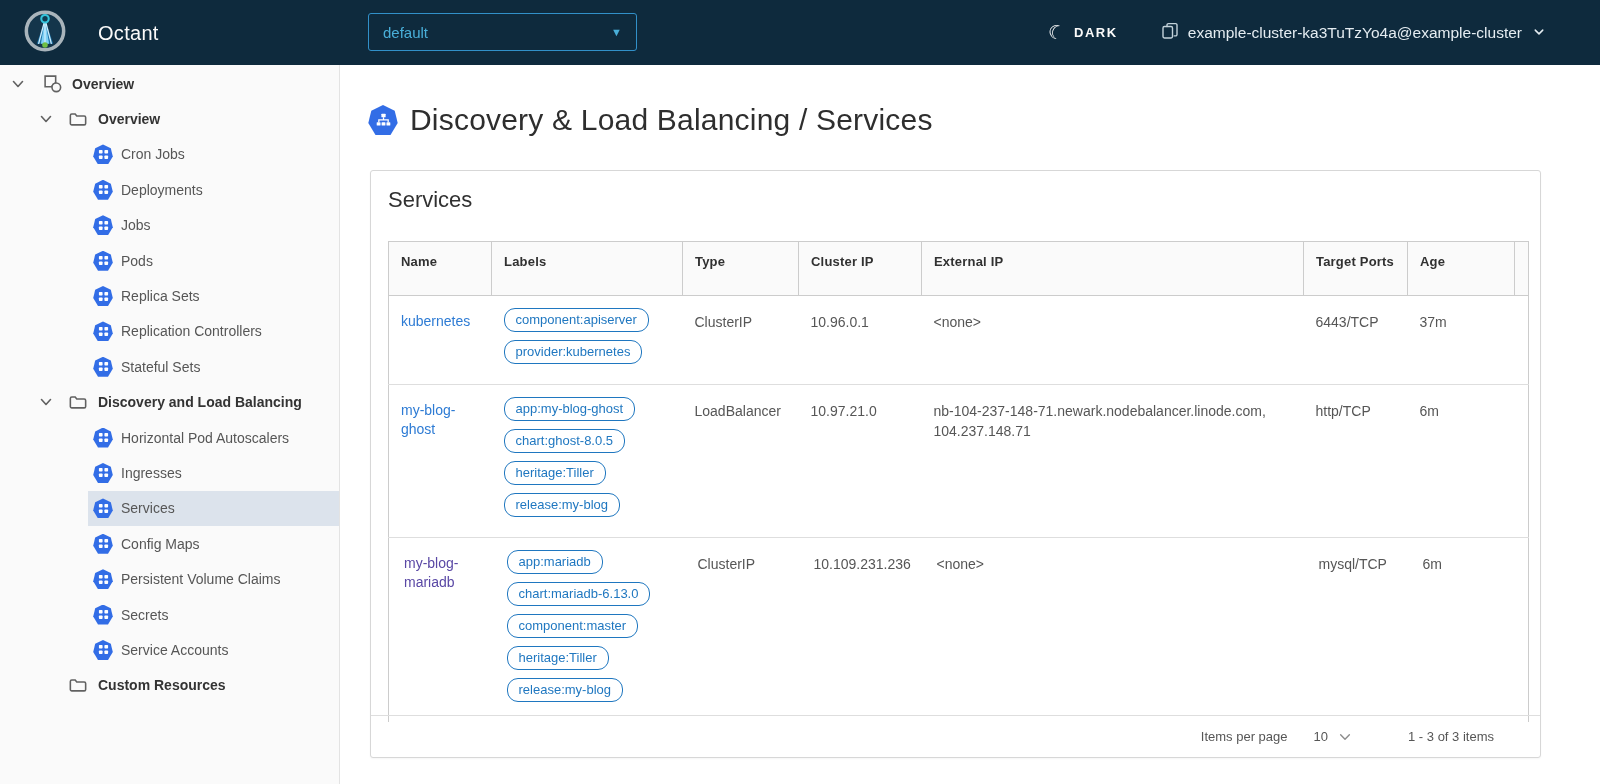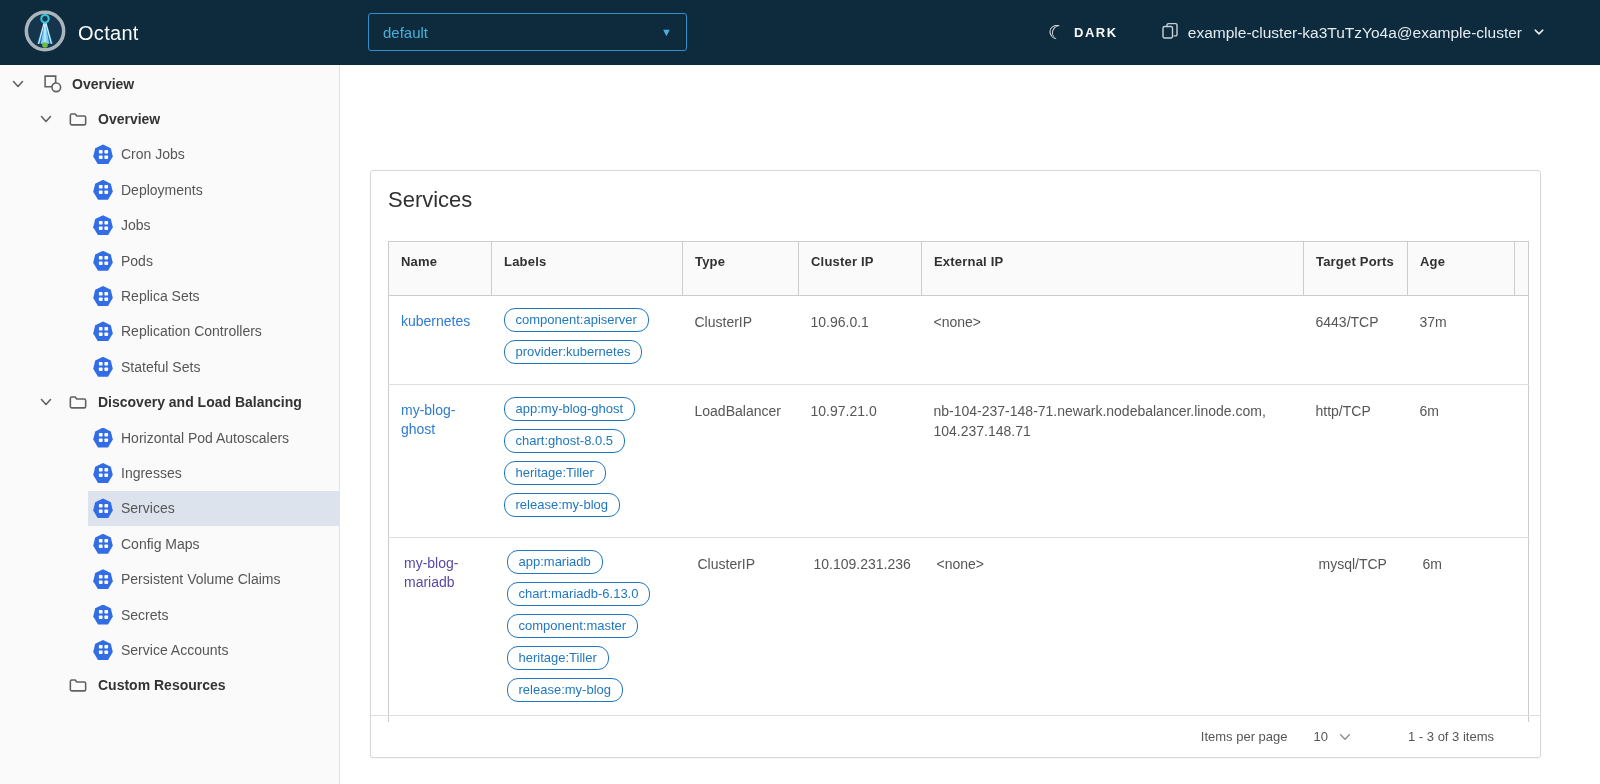--- a/index.html
+++ b/index.html
@@ -15,22 +15,22 @@
     --txt:#565656;
     --txt-dark:#313131;
   }
   *{margin:0;padding:0;box-sizing:border-box;}
   html,body{width:1600px;height:784px;overflow:hidden;background:#fff;
     font-family:"Liberation Sans","DejaVu Sans",sans-serif;}
 
   
   .topbar{position:absolute;left:0;top:0;width:1600px;height:65px;background:var(--navy);}
   .brand{position:absolute;left:24px;top:10px;display:flex;align-items:center;gap:12px;}
-  .brand-name{color:#fafafa;font-size:20px;letter-spacing:.3px;}
-  .ns-select{position:absolute;left:368px;top:13px;width:319px;height:38px;
+  .brand-name{color:#fafafa;font-size:20px;letter-spacing:.3px;margin-left:20px;}
+  .ns-select{position:absolute;left:368px;top:13px;width:269px;height:38px;
     border:1px solid #3190c9;border-radius:3px;display:flex;align-items:center;
     padding:0 14px;color:var(--select-blue);font-size:15px;cursor:pointer;}
   .ns-select .caret{margin-left:auto;font-size:11px;color:var(--select-blue);}
   .filter{position:absolute;left:663px;top:16px;width:324px;height:32px;
     border-bottom:1px solid #9db1bc;display:flex;align-items:center;}
   .filter-text{color:#9fb3bf;font-size:15px;}
   .filter .chev{margin-left:auto;}
   .dark-toggle{position:absolute;left:1048px;top:0;height:65px;display:flex;align-items:center;
     gap:9px;color:#fafafa;cursor:pointer;}
   .moon{font-size:19px;line-height:1;transform:rotate(15deg);color:#fafafa;}
@@ -396,20 +396,32 @@
         <path d="M1.2 4.8c0-.7.6-1.3 1.3-1.3h3l1.4 1.8h6.6c.7 0 1.3.6 1.3 1.3v5.3c0 .7-.6 1.3-1.3 1.3H2.5c-.7 0-1.3-.6-1.3-1.3z" fill="none" stroke="#616161" stroke-width="1.4"></path>
       </svg>
     </span>
 
     <span class="tw-label">Custom Resources</span>
   </div>
     </div>
 </nav>
 
 <main class="main">
+  <div class="page-title">
+    <span class="title-icon">
+      <svg width="17" height="17" viewBox="0 0 16 16">
+        <rect x="6" y="1.6" width="4" height="3.4" rx="0.6" fill="#fff"></rect>
+        <path d="M8 5v2.4M3.6 9.6V7.4h8.8v2.2" stroke="#fff" stroke-width="1.2" fill="none"></path>
+        <rect x="1.6" y="9.6" width="3.6" height="3.2" rx="0.6" fill="#fff"></rect>
+        <rect x="6.2" y="9.6" width="3.6" height="3.2" rx="0.6" fill="#fff"></rect>
+        <rect x="10.8" y="9.6" width="3.6" height="3.2" rx="0.6" fill="#fff"></rect>
+      </svg>
+    </span>
+    <h1>Discovery &amp; Load Balancing / Services</h1>
+  </div>
 
   <section class="card">
     <h2>Services</h2>
 
     <table class="svc">
       <colgroup>
         <col style="width:103px">
           <col style="width:191px">
           <col style="width:116px">
         <col style="width:123px">

